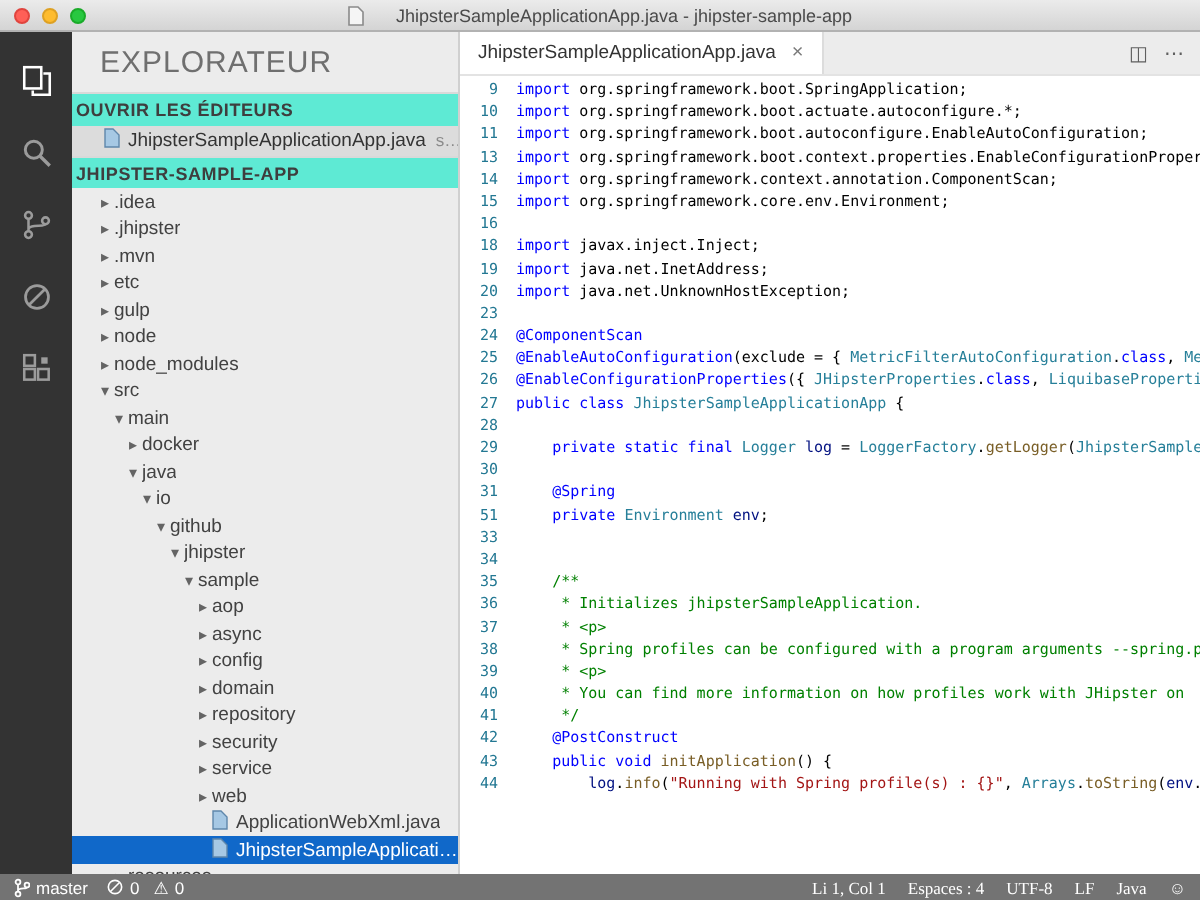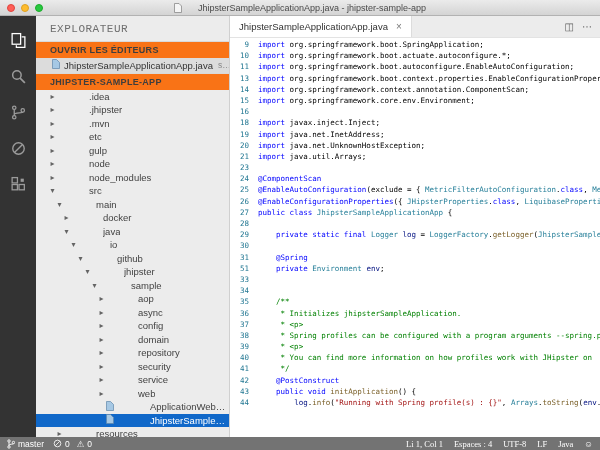--- a/index.html
+++ b/index.html
@@ -20,30 +20,30 @@
   
   .main { flex:1 1 auto; display:flex; min-height:0; }
 
   
   .activitybar { width:36px; flex:0 0 36px; background:#333333; display:flex; flex-direction:column; align-items:center; padding-top:6px; }
   .ab-item { width:36px; height:36px; display:flex; align-items:center; justify-content:center; color:#9b9b9b; cursor:pointer; }
   .ab-item.active { color:#ffffff; }
 
   
   .sidebar { width:194px; flex:0 0 194px; background:#ececec; border-right:1px solid #d0d0d0; display:flex; flex-direction:column; overflow:hidden; font-size:9.5px; }
-  .sidebar-title { padding:7px 0 6px 14px; font-size:11px; color:#6f6f6f; letter-spacing:0.5px;font-family:Liberation Mono, monospace; }
-  .section-header { height:17px; line-height:17px; padding-left:14px; font-weight:bold; font-size:9px; color:#3e3e3e; background:#f97316; border-top:1px solid #d9d9d9; letter-spacing:0.3px; white-space:nowrap; overflow:hidden; }
+  .sidebar-title { padding:7px 0 6px 14px; font-size:15px; color:#6f6f6f; letter-spacing:0.5px; }
+  .section-header { height:17px; line-height:17px; padding-left:2px; font-weight:bold; font-size:9px; color:#3e3e3e; background:#5eead4; border-top:1px solid #d9d9d9; letter-spacing:0.3px; white-space:nowrap; overflow:hidden; }
   .oe-row { height:15px; display:flex; align-items:center; padding-left:16px; background:#dcdcdc; white-space:nowrap; overflow:hidden; cursor:pointer; }
   .oe-row .fi { margin-right:4px; flex:0 0 auto; }
   .oe-desc { color:#8a8a8a; margin-left:5px; font-size:8.5px; overflow:hidden; text-overflow:ellipsis; }
   .tree { flex:1 1 auto; overflow:hidden; }
   .tree-row { height:13.5px; display:flex; align-items:center; white-space:nowrap; overflow:hidden; color:#424242; cursor:pointer; }
   .tree-row .arrow { width:9px; flex:0 0 9px; font-size:8px; color:#646464; text-align:center; }
   .tree-row .fi { margin-right:4px; flex:0 0 auto; }
-  .tree-row .lbl { overflow:hidden; text-overflow:ellipsis;margin-left:32px; }
+  .tree-row .lbl { overflow:hidden; text-overflow:ellipsis; }
   .tree-row.selected { background:#1068c9; color:#ffffff; }
   .tree-row.selected .arrow { color:#fff; }
 
   
   .editor { flex:1 1 auto; display:flex; flex-direction:column; min-width:0; background:#fff; }
   .tabbar { height:22px; flex:0 0 22px; background:#ececec; display:flex; align-items:stretch; border-bottom:1px solid #e3e3e3; }
   .tab { background:#ffffff; display:flex; align-items:center; padding:0 9px; font-size:9.5px; color:#333; border-right:1px solid #dcdcdc; cursor:pointer; white-space:nowrap; }
   .tab .close { margin-left:8px; color:#7a7a7a; font-size:10px; cursor:pointer; }
   .tab-actions { margin-left:auto; display:flex; align-items:center; gap:8px; padding-right:8px; color:#5f5f5f; }
   .tab-actions span { cursor:pointer; font-size:10px; }
@@ -262,21 +262,20 @@
           <div class="code-line"><span class="gutter">9</span><span class="ln-content"><span class="tk-k">import</span><span class="tk-p"> org.springframework.boot.SpringApplication;</span></span></div>
           <div class="code-line"><span class="gutter">10</span><span class="ln-content"><span class="tk-k">import</span><span class="tk-p"> org.springframework.boot.actuate.autoconfigure.*;</span></span></div>
           <div class="code-line"><span class="gutter">11</span><span class="ln-content"><span class="tk-k">import</span><span class="tk-p"> org.springframework.boot.autoconfigure.EnableAutoConfiguration;</span></span></div>
           <div class="code-line"><span class="gutter">13</span><span class="ln-content"><span class="tk-k">import</span><span class="tk-p"> org.springframework.boot.context.properties.EnableConfigurationProperties;</span></span></div>
           <div class="code-line"><span class="gutter">14</span><span class="ln-content"><span class="tk-k">import</span><span class="tk-p"> org.springframework.context.annotation.ComponentScan;</span></span></div>
           <div class="code-line"><span class="gutter">15</span><span class="ln-content"><span class="tk-k">import</span><span class="tk-p"> org.springframework.core.env.Environment;</span></span></div>
           <div class="code-line"><span class="gutter">16</span><span class="ln-content"></span></div>
           <div class="code-line"><span class="gutter">18</span><span class="ln-content"><span class="tk-k">import</span><span class="tk-p"> javax.inject.Inject;</span></span></div>
           <div class="code-line"><span class="gutter">19</span><span class="ln-content"><span class="tk-k">import</span><span class="tk-p"> java.net.InetAddress;</span></span></div>
           <div class="code-line"><span class="gutter">20</span><span class="ln-content"><span class="tk-k">import</span><span class="tk-p"> java.net.UnknownHostException;</span></span></div>
-          <div class="code-line"><span class="gutter">21</span><span class="ln-content"><span class="tk-k">import</span><span class="tk-p"> java.util.Arrays;</span></span></div>
           <div class="code-line"><span class="gutter">23</span><span class="ln-content"></span></div>
           <div class="code-line"><span class="gutter">24</span><span class="ln-content"><span class="tk-k">@ComponentScan</span></span></div>
           <div class="code-line"><span class="gutter">25</span><span class="ln-content"><span class="tk-k">@EnableAutoConfiguration</span><span class="tk-p">(exclude = { </span><span class="tk-t">MetricFilterAutoConfiguration</span><span class="tk-p">.</span><span class="tk-k">class</span><span class="tk-p">, </span><span class="tk-t">MetricRepositoryAutoConfiguration</span></span></div>
           <div class="code-line"><span class="gutter">26</span><span class="ln-content"><span class="tk-k">@EnableConfigurationProperties</span><span class="tk-p">({ </span><span class="tk-t">JHipsterProperties</span><span class="tk-p">.</span><span class="tk-k">class</span><span class="tk-p">, </span><span class="tk-t">LiquibaseProperties</span></span></div>
           <div class="code-line"><span class="gutter">27</span><span class="ln-content"><span class="tk-k">public class </span><span class="tk-t">JhipsterSampleApplicationApp</span><span class="tk-p"> {</span></span></div>
           <div class="code-line"><span class="gutter">28</span><span class="ln-content"></span></div>
           <div class="code-line"><span class="gutter">29</span><span class="ln-content"><span class="tk-p">    </span><span class="tk-k">private static final </span><span class="tk-t">Logger</span><span class="tk-p"> </span><span class="tk-v">log</span><span class="tk-p"> = </span><span class="tk-t">LoggerFactory</span><span class="tk-p">.</span><span class="tk-f">getLogger</span><span class="tk-p">(</span><span class="tk-t">JhipsterSampleApplicationApp</span></span></div>
           <div class="code-line"><span class="gutter">30</span><span class="ln-content"></span></div>
           <div class="code-line"><span class="gutter">31</span><span class="ln-content"><span class="tk-p">    </span><span class="tk-k">@Spring</span></span></div>
           <div class="code-line"><span class="gutter">51</span><span class="ln-content"><span class="tk-p">    </span><span class="tk-k">private</span><span class="tk-p"> </span><span class="tk-t">Environment</span><span class="tk-p"> </span><span class="tk-v">env</span><span class="tk-p">;</span></span></div>

